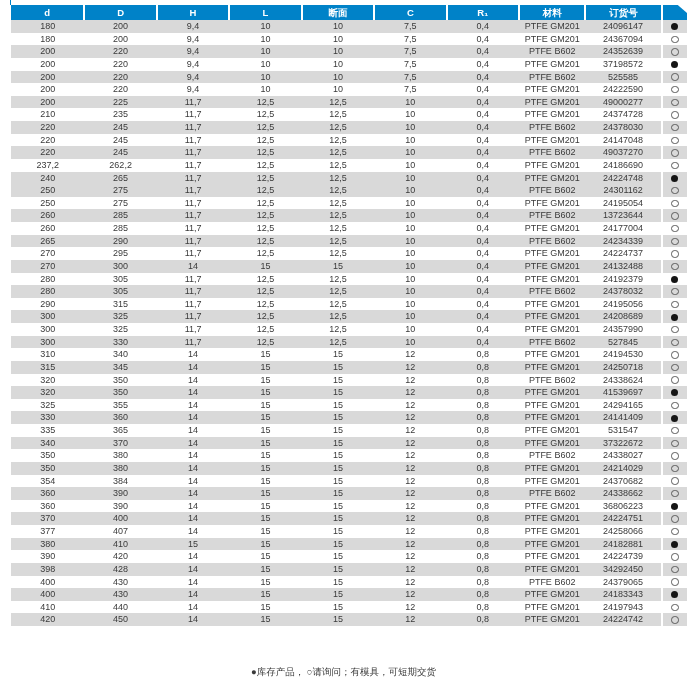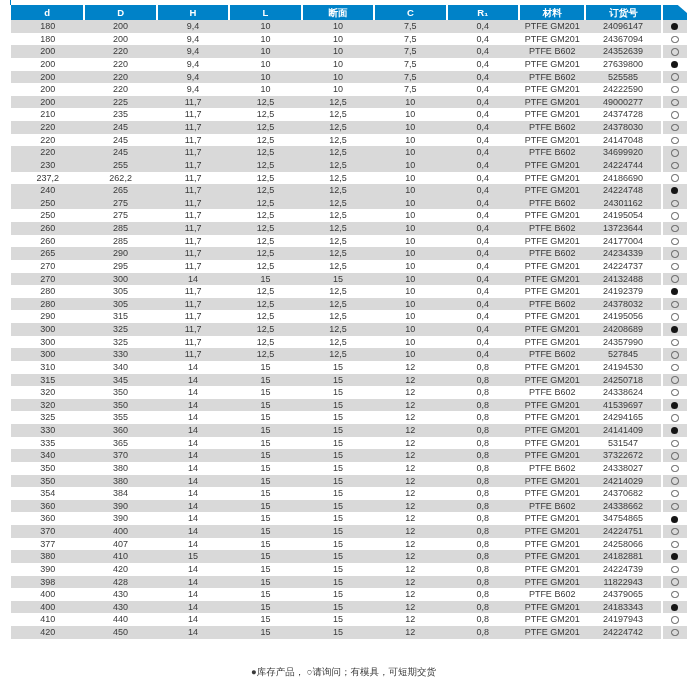--- a/index.html
+++ b/index.html
@@ -116,21 +116,21 @@
         </tr>
         <tr>
           <td>200</td>
           <td>220</td>
           <td>9,4</td>
           <td>10</td>
           <td>10</td>
           <td>7,5</td>
           <td>0,4</td>
           <td>PTFE GM201</td>
-          <td>27639800</td>
+          <td>37198572</td>
           <td class="dotcol"><span class="dot filled"></span></td>
         </tr>
         <tr class="shade">
           <td>200</td>
           <td>220</td>
           <td>9,4</td>
           <td>10</td>
           <td>10</td>
           <td>7,5</td>
           <td>0,4</td>
@@ -200,33 +200,21 @@
         </tr>
         <tr class="shade">
           <td>220</td>
           <td>245</td>
           <td>11,7</td>
           <td>12,5</td>
           <td>12,5</td>
           <td>10</td>
           <td>0,4</td>
           <td>PTFE B602</td>
-          <td>34699920</td>
-          <td class="dotcol"><span class="dot empty"></span></td>
-        </tr>
-        <tr class="shade">
-          <td>230</td>
-          <td>255</td>
-          <td>11,7</td>
-          <td>12,5</td>
-          <td>12,5</td>
-          <td>10</td>
-          <td>0,4</td>
-          <td>PTFE GM201</td>
-          <td>24224744</td>
+          <td>49037270</td>
           <td class="dotcol"><span class="dot empty"></span></td>
         </tr>
         <tr>
           <td>237,2</td>
           <td>262,2</td>
           <td>11,7</td>
           <td>12,5</td>
           <td>12,5</td>
           <td>10</td>
           <td>0,4</td>
@@ -548,21 +536,21 @@
         </tr>
         <tr>
           <td>360</td>
           <td>390</td>
           <td>14</td>
           <td>15</td>
           <td>15</td>
           <td>12</td>
           <td>0,8</td>
           <td>PTFE GM201</td>
-          <td>34754865</td>
+          <td>36806223</td>
           <td class="dotcol"><span class="dot filled"></span></td>
         </tr>
         <tr class="shade">
           <td>370</td>
           <td>400</td>
           <td>14</td>
           <td>15</td>
           <td>15</td>
           <td>12</td>
           <td>0,8</td>
@@ -608,21 +596,21 @@
         </tr>
         <tr class="shade">
           <td>398</td>
           <td>428</td>
           <td>14</td>
           <td>15</td>
           <td>15</td>
           <td>12</td>
           <td>0,8</td>
           <td>PTFE GM201</td>
-          <td>11822943</td>
+          <td>34292450</td>
           <td class="dotcol"><span class="dot empty"></span></td>
         </tr>
         <tr>
           <td>400</td>
           <td>430</td>
           <td>14</td>
           <td>15</td>
           <td>15</td>
           <td>12</td>
           <td>0,8</td>

